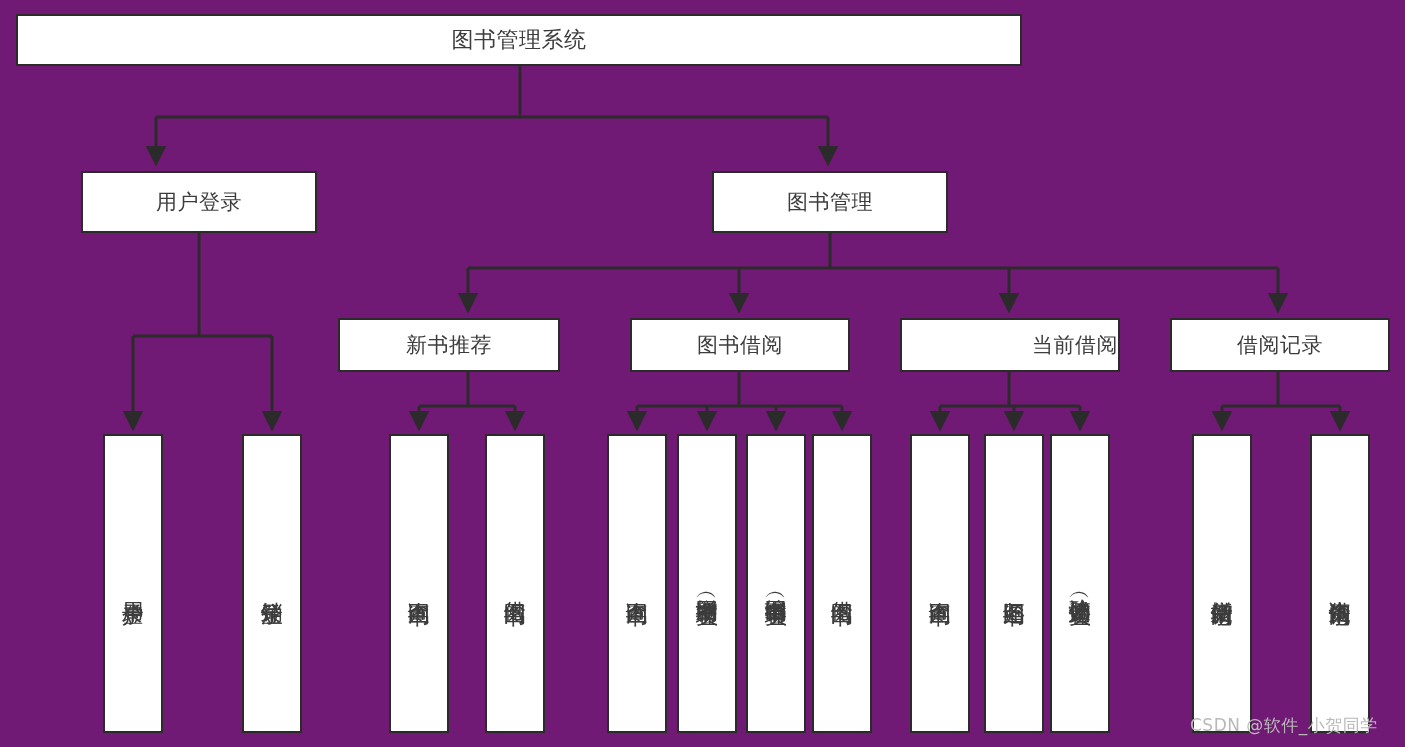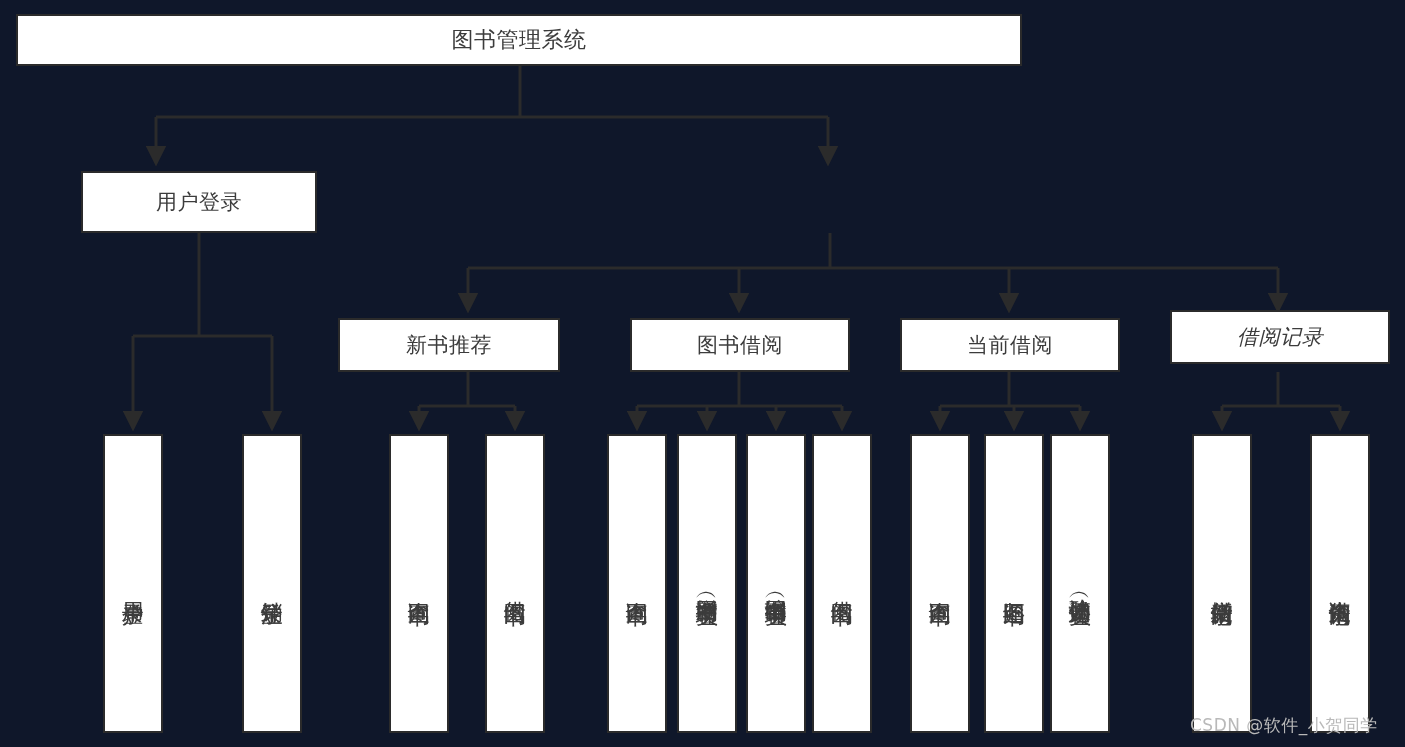--- a/index.html
+++ b/index.html
@@ -8,21 +8,21 @@
     padding: 0;
     background: #ffffff;
   }
   body {
     font-family: "DejaVu Sans", "Liberation Sans", sans-serif;
   }
   #diagram {
     position: relative;
     width: 1405px;
     height: 747px;
-    background: #0f172a;
+    background: #701a75;
     overflow: hidden;
   }
   svg.connectors {
     position: absolute;
     left: 0;
     top: 0;
     width: 1405px;
     height: 747px;
     pointer-events: none;
   }
@@ -133,31 +133,34 @@
     </g>
   </svg>
 
   <div class="node horiz root" style="left:16px; top:14px; width:1006px; height:52px;">
     <span class="label">图书管理系统</span>
   </div>
 
   <div class="node horiz" style="left:81px; top:171px; width:236px; height:62px;">
     <span class="label">用户登录</span>
   </div>
+  <div class="node horiz" style="left:712px; top:171px; width:236px; height:62px;">
+    <span class="label">图书管理</span>
+  </div>
 
   <div class="node horiz" style="left:338px; top:318px; width:222px; height:54px;">
     <span class="label">新书推荐</span>
   </div>
   <div class="node horiz" style="left:630px; top:318px; width:220px; height:54px;align-items:center;">
     <span class="label">图书借阅</span>
   </div>
-  <div class="node horiz" style="left:900px; top:318px; width:220px; height:54px;">
+  <div class="node horiz" style="left:900px; top:318px; width:220px; height:54px;justify-content:flex-end;">
     <span class="label">当前借阅</span>
   </div>
-  <div class="node horiz" style="left:1170px; top:310px; width:220px; height:54px;font-style:italic;">
+  <div class="node horiz" style="left:1170px; top:318px; width:220px; height:54px;">
     <span class="label">借阅记录</span>
   </div>
 
   <div class="node vert" style="left:103px; top:434px; width:60px; height:299px;">
     <span class="label">用户登录</span>
   </div>
   <div class="node vert" style="left:242px; top:434px; width:60px; height:299px;">
     <span class="label">注销登录</span>
   </div>
 

